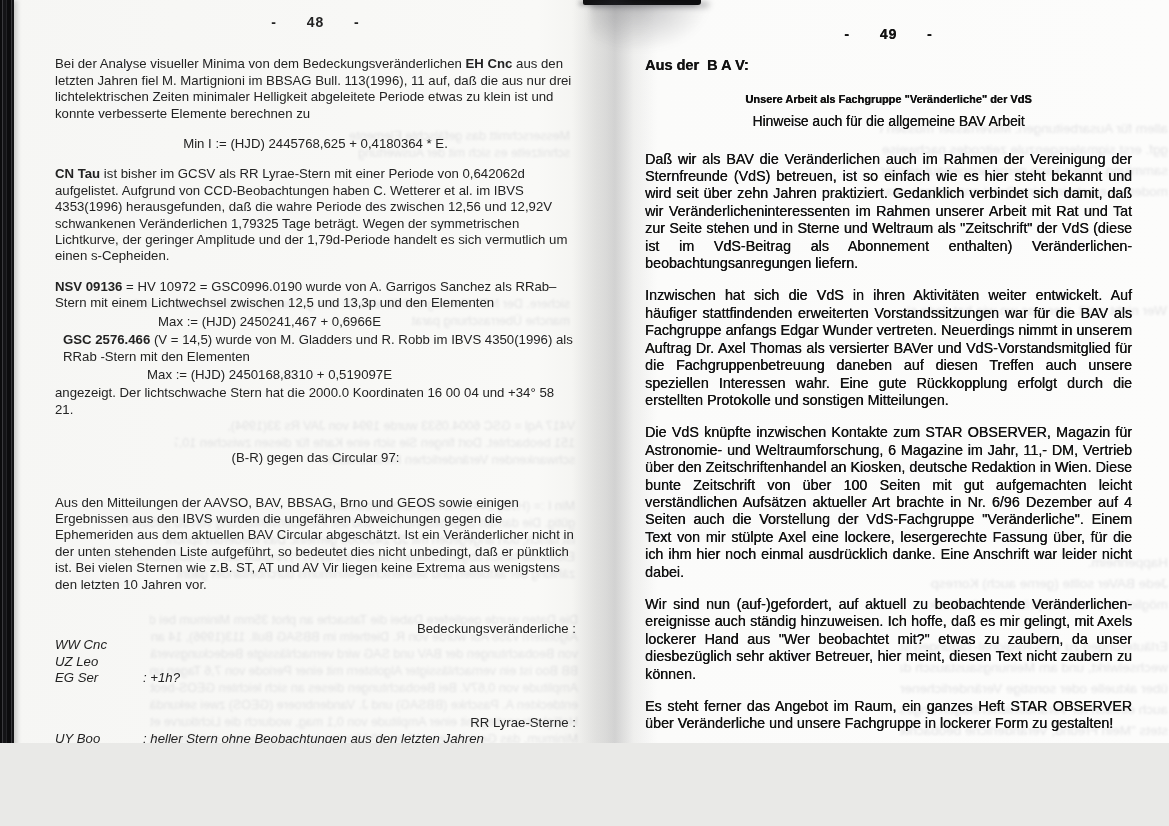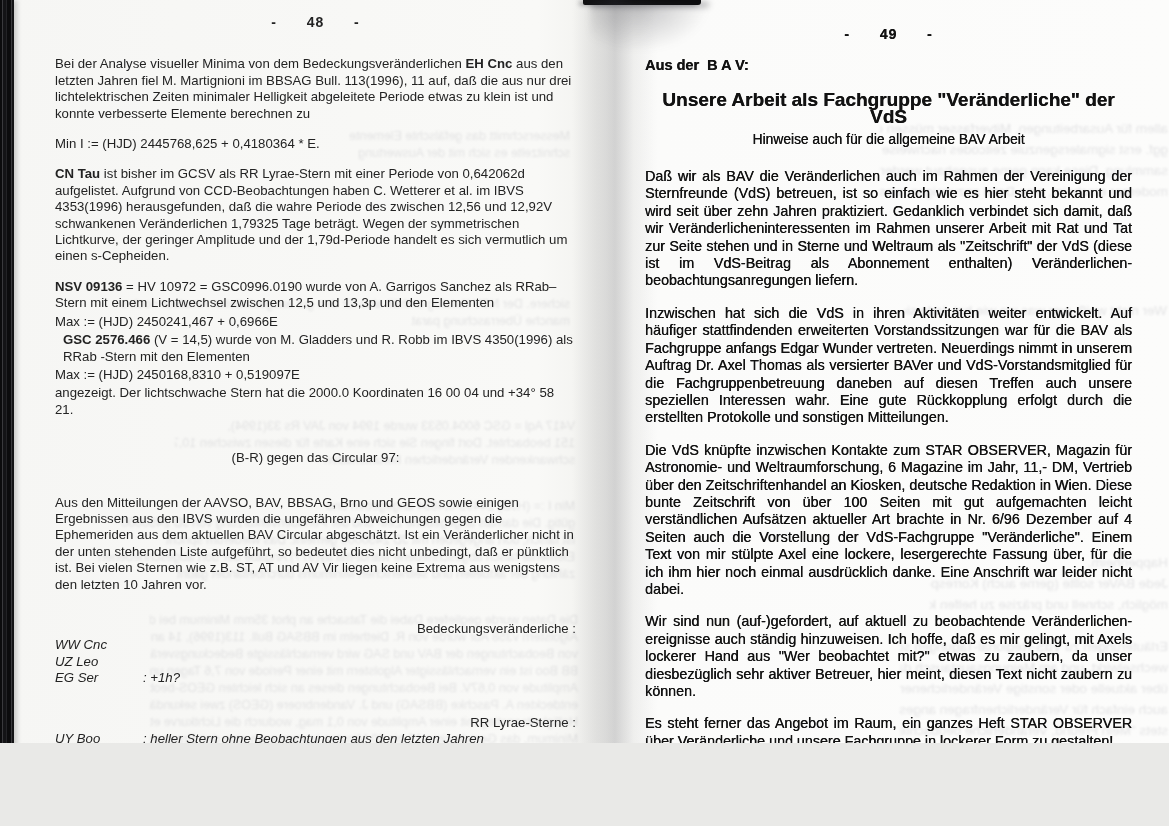--- a/index.html
+++ b/index.html
@@ -26,37 +26,37 @@
   .smudge-bl{position:absolute;left:455px;top:796px;width:80px;height:26px;
     background:radial-gradient(ellipse,rgba(130,130,128,.18),rgba(130,130,128,0) 70%);filter:blur(2px);}
   
   .ghost{position:absolute;color:#8d8d96;opacity:.20;filter:blur(1.2px);transform:scaleX(-1);
     font-size:12.5px;line-height:17px;white-space:nowrap;overflow:hidden;}
   .ghost.rg{font-size:13.5px;line-height:21px;opacity:.22;}
   
   .page-left{position:absolute;left:55px;top:14px;width:521px;font-size:13.2px;line-height:16.4px;color:#232323;}
   .pagenum{text-align:center;font-weight:bold;font-size:14px;letter-spacing:1px;word-spacing:10px;white-space:pre;margin-bottom:26px;}
   .page-left p{margin:0 0 14px 0;}
-  .formula{margin:0 0 14px 0;}
+  .formula{text-align:center;margin:0 0 14px 0;}
   .formula.shift{padding-right:92px;}
   .tail{margin:0 0 14px 0;}
   .center-head{text-align:center;margin:32px 0 28px 0;}
   .tbl{margin:0 0 6px 0;font-style:italic;}
   .tbl-title{margin:6px 0 0 0;text-align:right;}
   .trow{display:flex;}
   .tname{width:88px;flex:none;}
   .tval{flex:1;}
   .gap8{height:8px;}
   .gap16{height:16px;}
   
   .page-right{position:absolute;left:645px;top:26px;width:487px;font-size:14.3px;line-height:17.4px;color:#121212;
     text-shadow:0.3px 0 0 currentColor;}
   .page-right .pagenum{margin-bottom:14px;}
   .kicker{font-weight:bold;font-size:14.5px;white-space:pre;margin:0 0 16px 0;}
-  .rtitle{font-weight:bold;font-size:19px;text-align:center;margin:8px 0 5px 0;}
+  .rtitle{font-weight:bold;font-size:11px;text-align:center;margin:8px 0 5px 0;}
   .rsub{font-size:13.8px;text-align:center;margin:0 0 20px 0;}
   .page-right .body p{margin:0 0 15px 0;text-align:justify;}
   [data-interactable]{cursor:default;}
 </style>
 </head>
 <body>
 
 <div class="scan" data-interactable="false">
 
   <div class="ghost" style="left:300px;top:128px;width:270px;" data-interactable="false">

